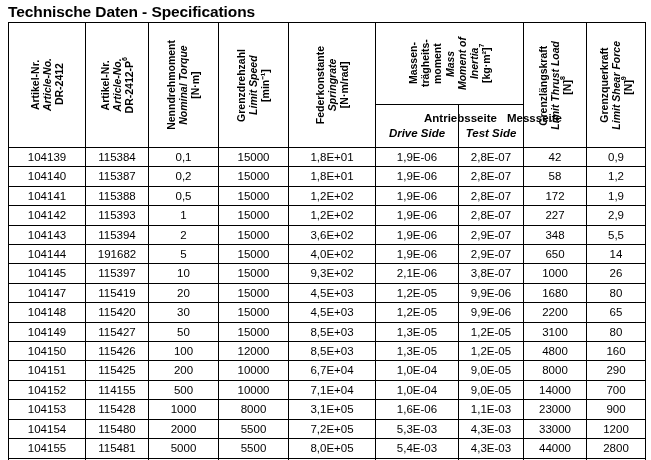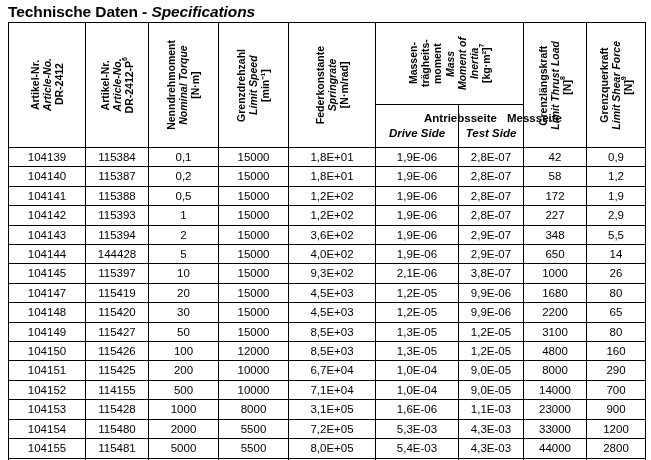--- a/index.html
+++ b/index.html
@@ -27,21 +27,21 @@
   .title {
     font-size: 15.5px;
     font-weight: bold;
     letter-spacing: -0.1px;
     white-space: nowrap;
     height: 20px;
     line-height: 19px;
   }
   .title .de { font-style: normal; }
   .title .sep { font-style: normal; }
-  .title .en { font-style: italic; }
+  .title .en { }
 
   
   table.spec {
     border-collapse: collapse;
     table-layout: fixed;
     width: 637px;
     border: 1.5px solid #000;
   }
   table.spec td, table.spec th {
     border: 1px solid #000;
@@ -285,21 +285,21 @@
           <td>2</td>
           <td>15000</td>
           <td>3,6E+02</td>
           <td>1,9E-06</td>
           <td>2,9E-07</td>
           <td>348</td>
           <td>5,5</td>
         </tr>
         <tr>
           <td>104144</td>
-          <td>144428</td>
+          <td>191682</td>
           <td>5</td>
           <td>15000</td>
           <td>4,0E+02</td>
           <td>1,9E-06</td>
           <td>2,9E-07</td>
           <td>650</td>
           <td>14</td>
         </tr>
         <tr>
           <td>104145</td>

